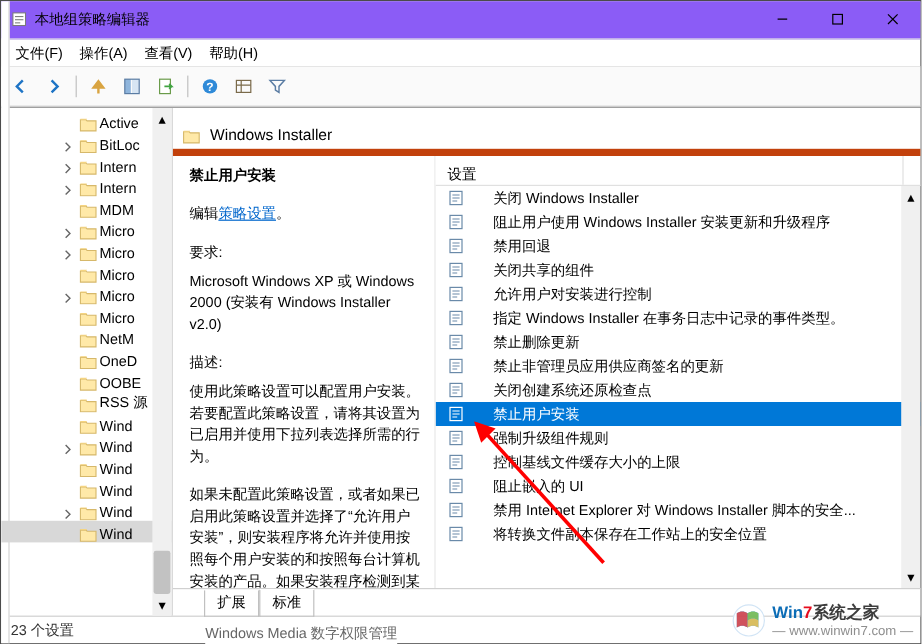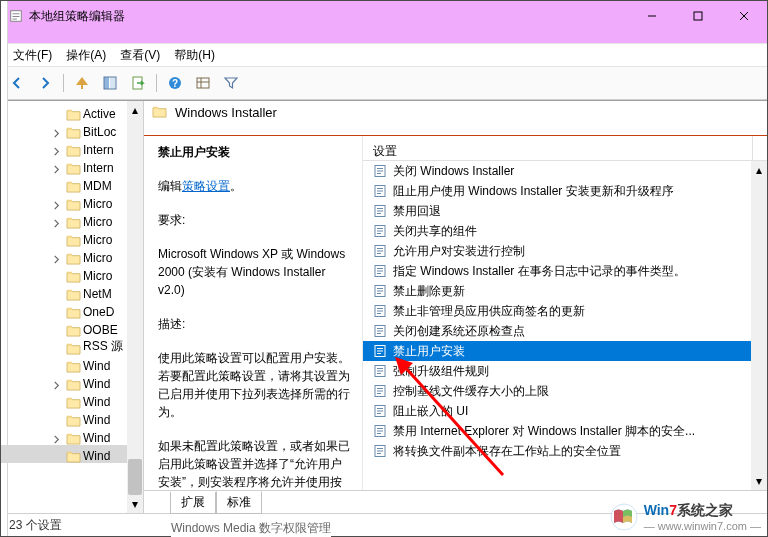--- a/index.html
+++ b/index.html
@@ -1,50 +1,50 @@
 <!DOCTYPE html>
 <html><head>
 <meta charset="utf-8">
 <style>
 html,body{margin:0;padding:0;font-family:"Microsoft YaHei","Segoe UI",sans-serif;font-size:12px;background:#fff;color:#000;overflow:hidden}
 .window{width:768px;height:537px;position:relative;display:flex;flex-direction:column;border:1px solid #4b4b4b;box-sizing:border-box}
-.titlebar{height:30px;display:flex;align-items:center;padding:0 0 12px 8px;background:#f0abfc;border-bottom:1px solid #e5e5e5}
+.titlebar{height:30px;display:flex;align-items:center;padding:0 0 1px 8px;background:#8b5cf6;border-bottom:1px solid #e5e5e5}
 .titlebar .title{flex:1;display:flex;align-items:center;gap:6px;font-size:12px;color:#000}
 .win-icon{width:14px;height:14px}
 .winbtns{display:flex;height:100%}
 .winbtn{width:46px;display:flex;align-items:center;justify-content:center;color:#000}
 .winbtn svg{width:10px;height:10px}
 .menubar{height:22px;display:flex;align-items:center;padding:0 6px;gap:2px;font-size:12px;border-bottom:1px solid #e5e5e5}
 .menubar span{padding:2px 6px}
 .toolbar{height:28px;display:flex;align-items:center;padding:2px 4px;gap:4px;border-bottom:1px solid #d0d0d0;background:#fafafa}
 .tbtn{width:22px;height:22px;display:flex;align-items:center;justify-content:center;border:1px solid transparent;border-radius:2px}
 .tbtn svg{width:16px;height:16px}
 .sep{width:1px;height:18px;background:#c0c0c0;margin:0 2px}
 .content{flex:1;display:flex;min-height:0;border-top:1px solid #a0a0a0}
 .leftcol{width:142px;border-right:1px solid #d0d0d0;overflow:hidden;position:relative}
 .tree{padding:2px 0 0 0}
 .tree-row{height:18px;display:flex;align-items:flex-end;padding-left:64px;gap:2px;white-space:nowrap}
 .tree-row.sel{background:#d8d8d8}
 .arrow{width:11px;height:11px;display:inline-flex;align-items:center;justify-content:center;margin-left:-14px;margin-right:2px}
 .folder{width:15px;height:13px;flex:0 0 auto}
 .tree-label{font-size:12px}
 .rightcol{flex:1;display:flex;flex-direction:column;min-width:0}
-.pathbar{height:26px;display:flex;align-items:flex-start;padding:4px 8px;gap:8px;border-bottom:1px solid #c2410c;background:#fff}
+.pathbar{height:26px;display:flex;align-items:flex-end;padding:4px 8px;gap:8px;border-bottom:6px solid #c2410c;background:#fff}
 .body{flex:1;display:flex;min-height:0}
 .descpanel{width:216px;padding:6px 10px 6px 14px;box-sizing:border-box;overflow:hidden;font-size:12px}
 .descpanel h3{margin:2px 0 14px 0;font-size:12px;font-weight:bold}
 .link{color:#0066cc;text-decoration:underline}
-.descpanel p{margin:16px 0 6px 0;line-height:1.5}
+.descpanel p{margin:0 0 6px 0;line-height:1.5}
 .descpanel .sect{margin-top:14px}
 .splitter{width:2px;background:transparent;cursor:col-resize}
 .listpanel{flex:1;display:flex;flex-direction:column;min-width:0;border-left:1px solid #e8e8e8}
 .listhdr{height:24px;border-bottom:1px solid #e0e0e0;display:flex;align-items:flex-end;padding-left:10px;font-size:12px;background:#fff;position:relative}
 .listhdr::after{content:"";position:absolute;right:0;top:0;bottom:0;width:14px;border-left:1px solid #e0e0e0}
 .list{flex:1;overflow:hidden;position:relative}
-.row{height:20px;display:flex;align-items:center;padding-left:10px;gap:6px;font-size:12px;white-space:nowrap}
+.row{height:20px;display:flex;align-items:center;padding-left:10px;gap:24px;font-size:12px;white-space:nowrap}
 .row.sel{background:#0078d7;color:#fff}
 .row.sel .docicon rect{stroke:#fff}
 .row.sel .docicon line{stroke:#fff}
 .docicon{width:14px;height:14px;flex:0 0 auto}
 .tabs{height:22px;display:flex;align-items:flex-end;padding-left:26px;border-top:1px solid #d0d0d0;background:#fff}
 .tab{padding:2px 10px;border:1px solid #c0c0c0;border-top:none;background:#fff;font-size:12px;position:relative;top:1px}
 .tab.active{border-top:1px solid #fff;background:#fff}
 .status{height:22px;border-top:1px solid #d0d0d0;display:flex;align-items:center;padding:0 8px;font-size:12px;color:#333}
 .scrollbar{position:absolute;right:0;top:0;bottom:0;width:16px;background:#f0f0f0;display:flex;flex-direction:column;align-items:center;justify-content:space-between;padding:2px 0}
 .scrollbar .thumb{width:14px;flex:0 0 48px;background:#c2c2c2;border-radius:2px;margin-top:16px}

